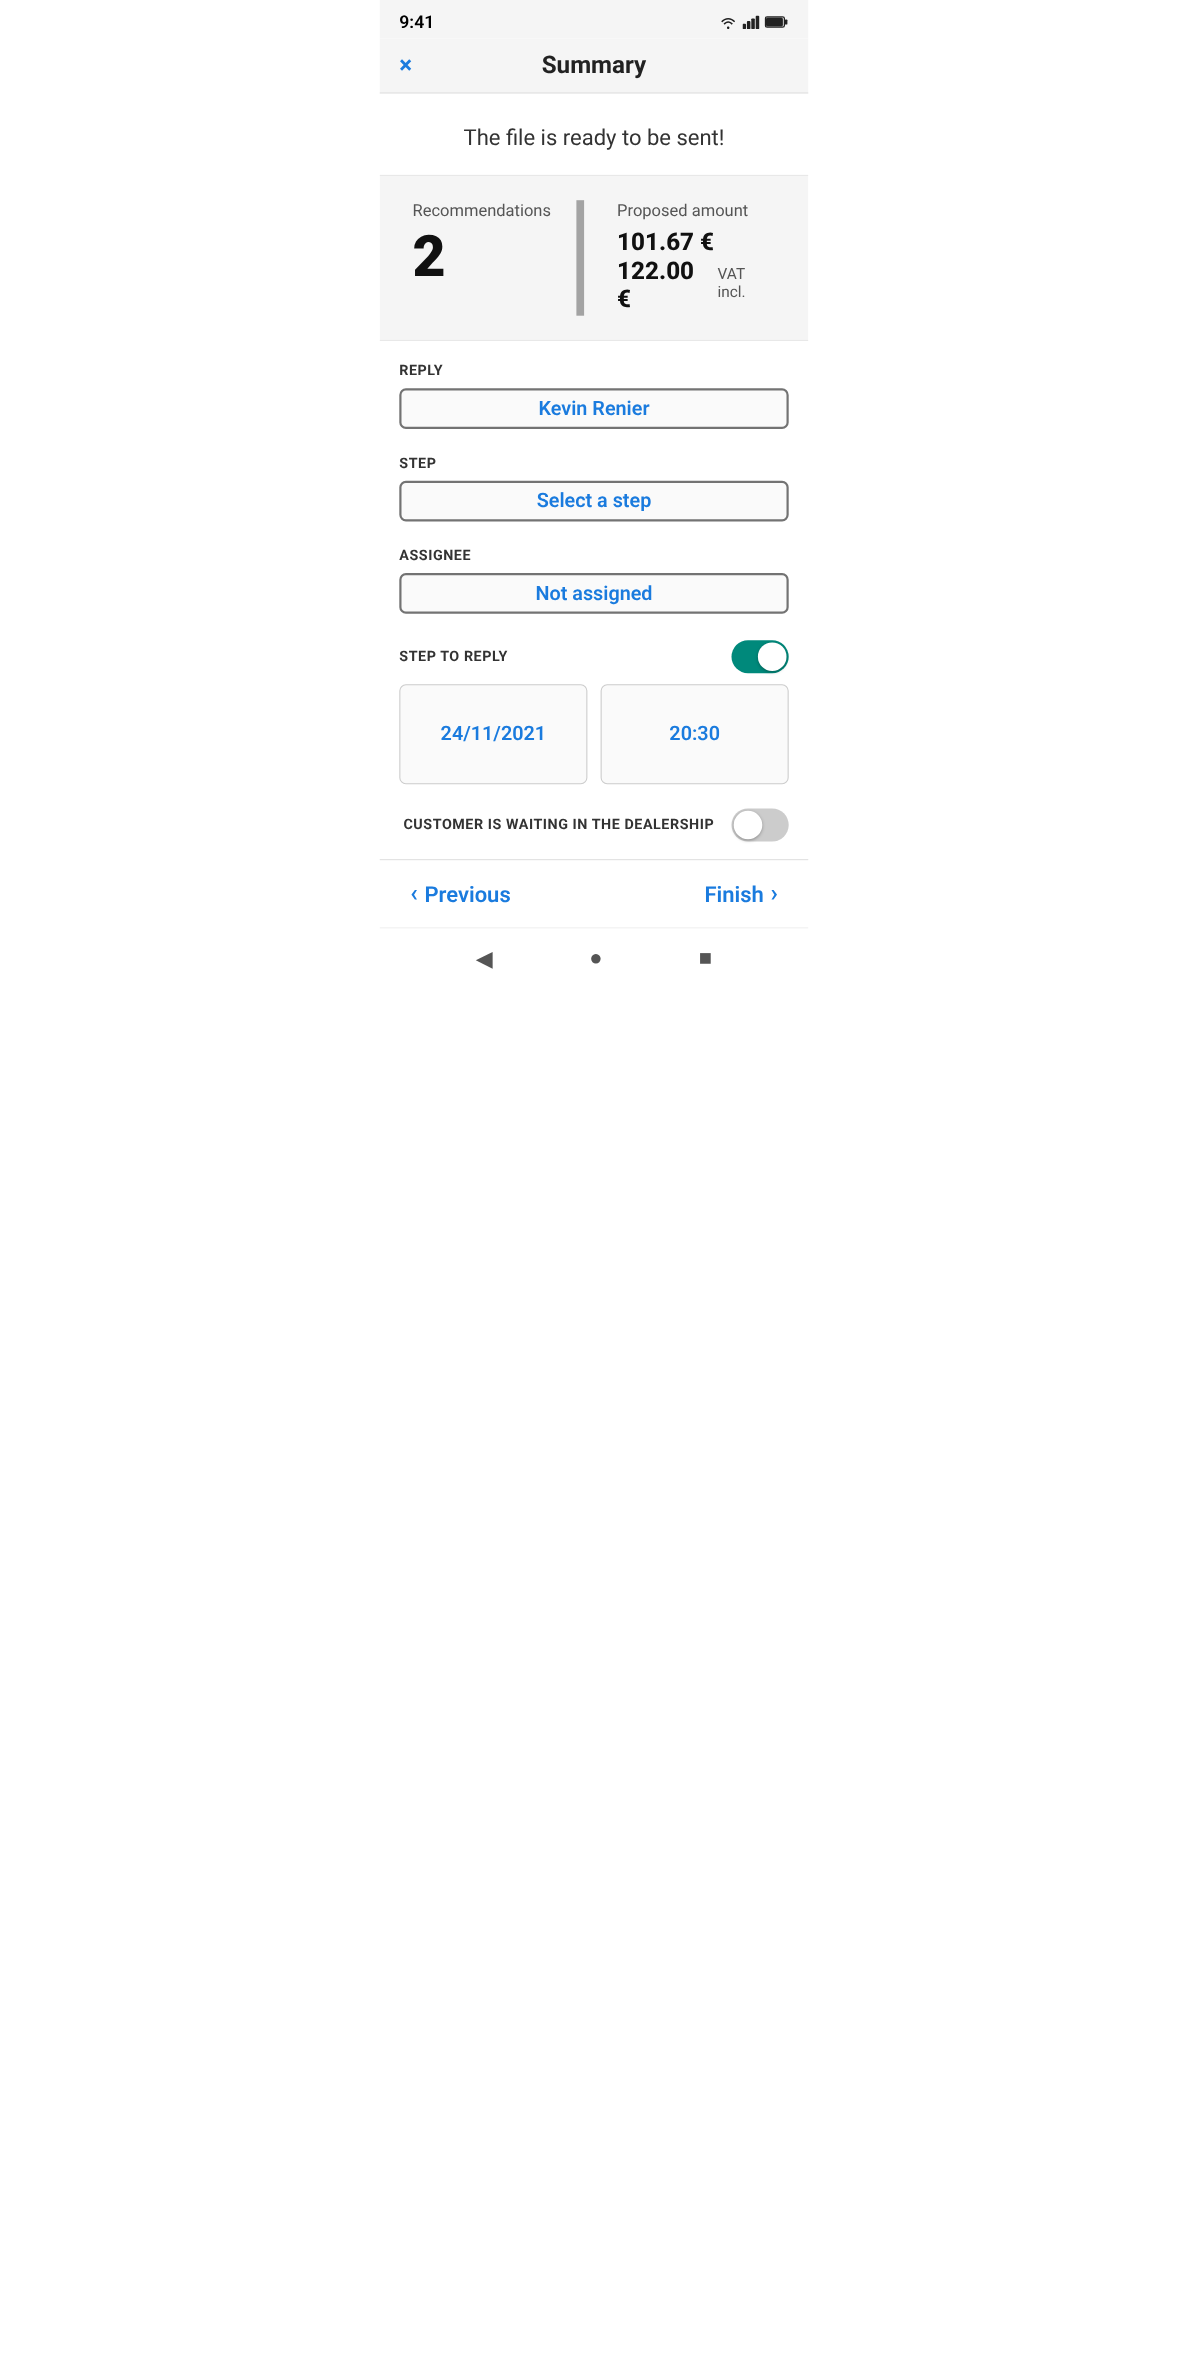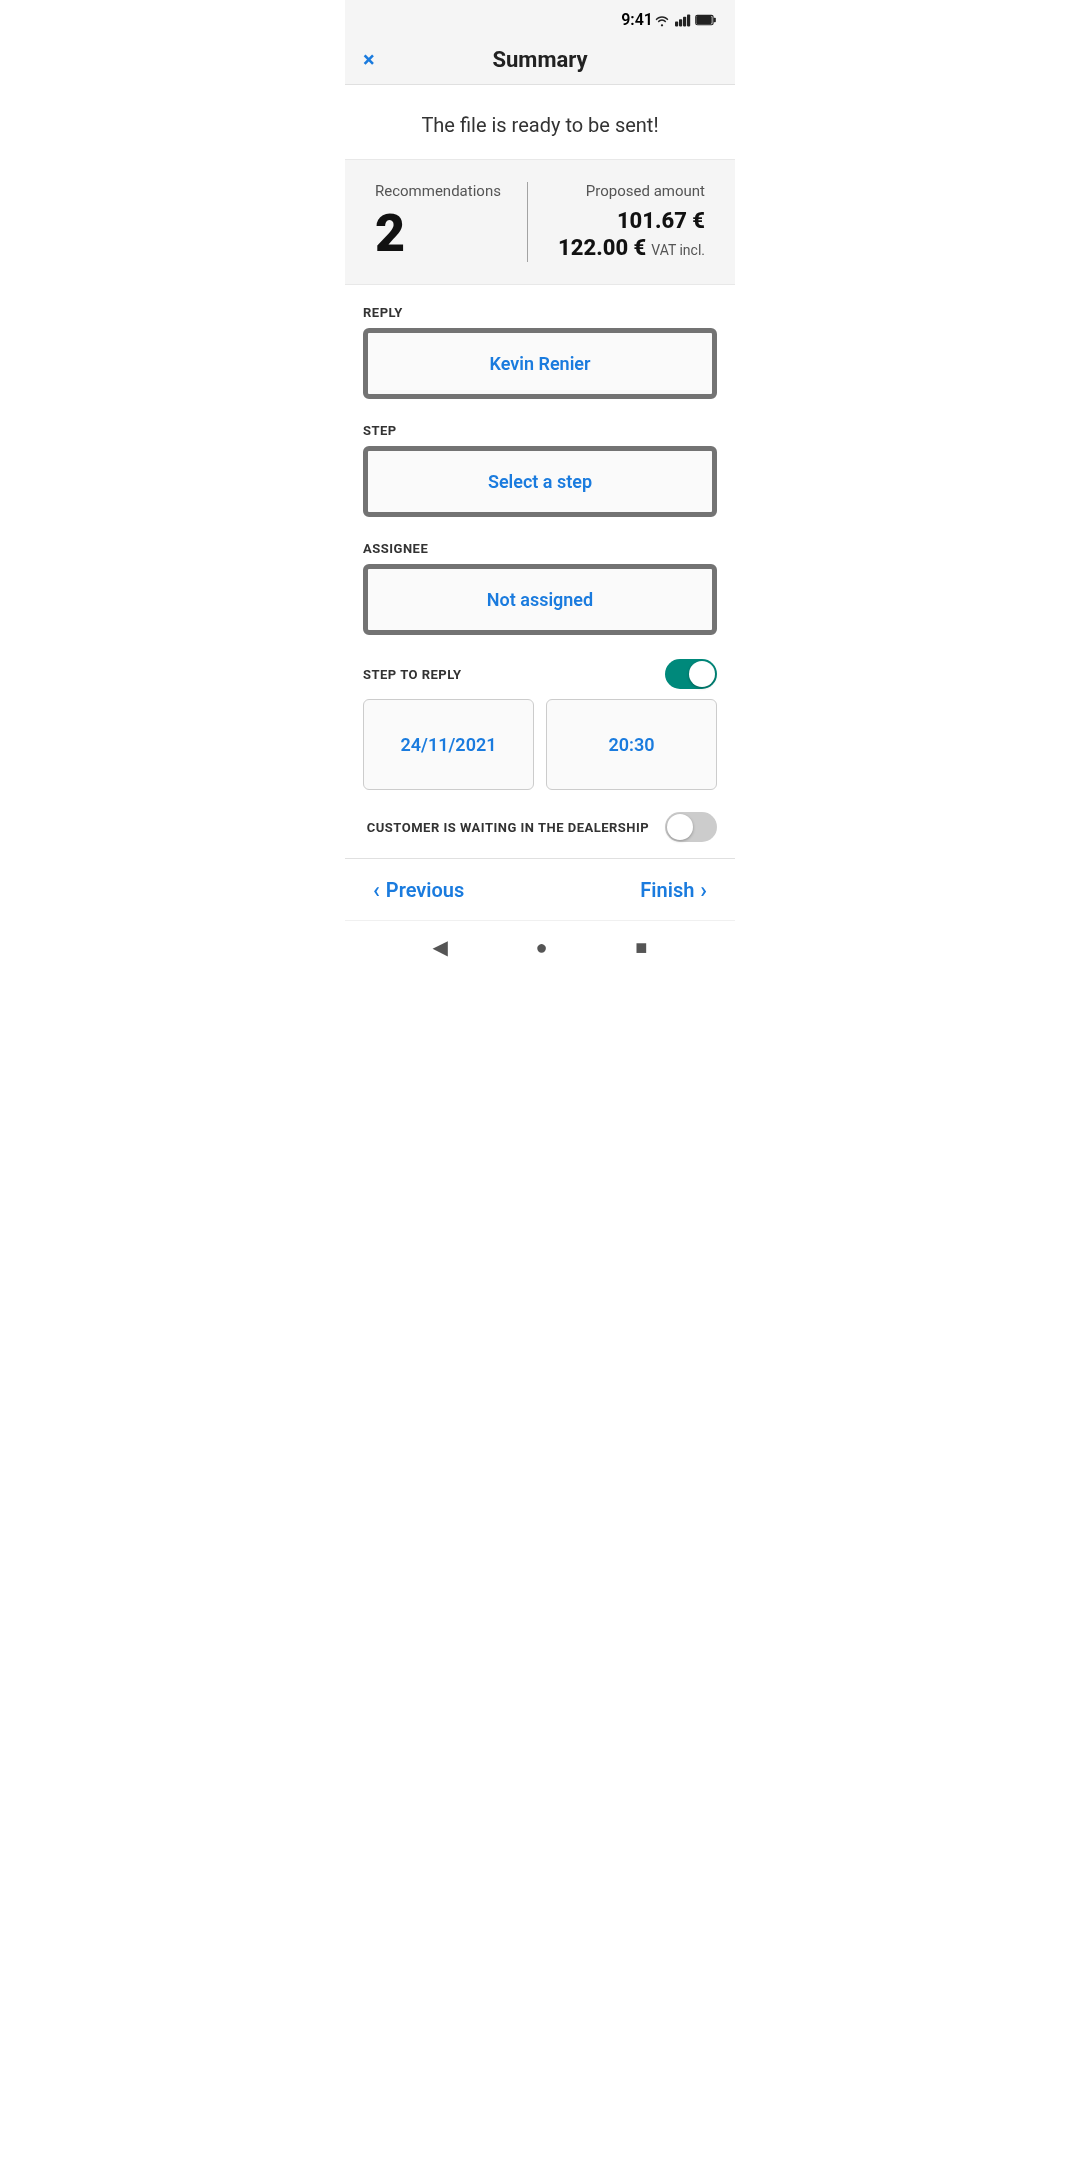--- a/index.html
+++ b/index.html
@@ -12,21 +12,21 @@
       min-height: 780px;
       margin: 0 auto;
       display: flex;
       flex-direction: column;
       overflow-x: hidden;
     }
 
     
     .status-bar {
       display: flex;
-      justify-content: flex-end;
+      justify-content: space-between;
       align-items: center;
       padding: 10px 18px 6px;
       background: #f5f5f5;
     }
     .status-time {
       font-size: 16px;
       font-weight: 600;
       color: #000;
     }
 
@@ -80,23 +80,22 @@
       border-top: 1px solid #e8e8e8;
       border-bottom: 1px solid #e8e8e8;
     }
     .stat-item {
       flex: 1;
       display: flex;
       flex-direction: column;
       align-items: flex-start;
     }
     .stat-item + .stat-item {
-      border-left: 1px solid #a3a3a3;
+      border-left: 7px solid #a3a3a3;
       padding-left: 30px;
-      align-items: flex-end;
     }
     .stat-label {
       font-size: 15px;
       color: #555;
       margin-bottom: 8px;
     }
     .stat-value-big {
       font-size: 52px;
       font-weight: 900;
       color: #111;
@@ -123,23 +122,23 @@
       padding: 20px 18px 0;
     }
     .section-label {
       font-size: 13px;
       font-weight: 700;
       color: #333;
       letter-spacing: 0.5px;
       margin-bottom: 8px;
     }
     .field-box {
-      border: 5px solid #737373;
+      border: 2px solid #737373;
       border-radius: 6px;
-      padding: 20px 16px;
+      padding: 6px 16px;
       text-align: center;
       background: #fafafa;
       margin-bottom: 4px;
       cursor: pointer;
     }
     .field-box-text {
       font-size: 18px;
       font-weight: 600;
       color: #1a7bde;
     }

